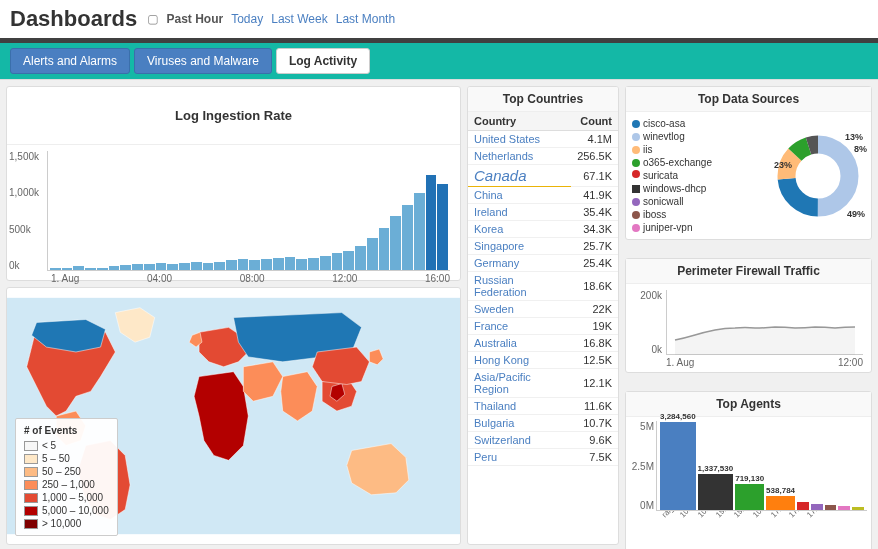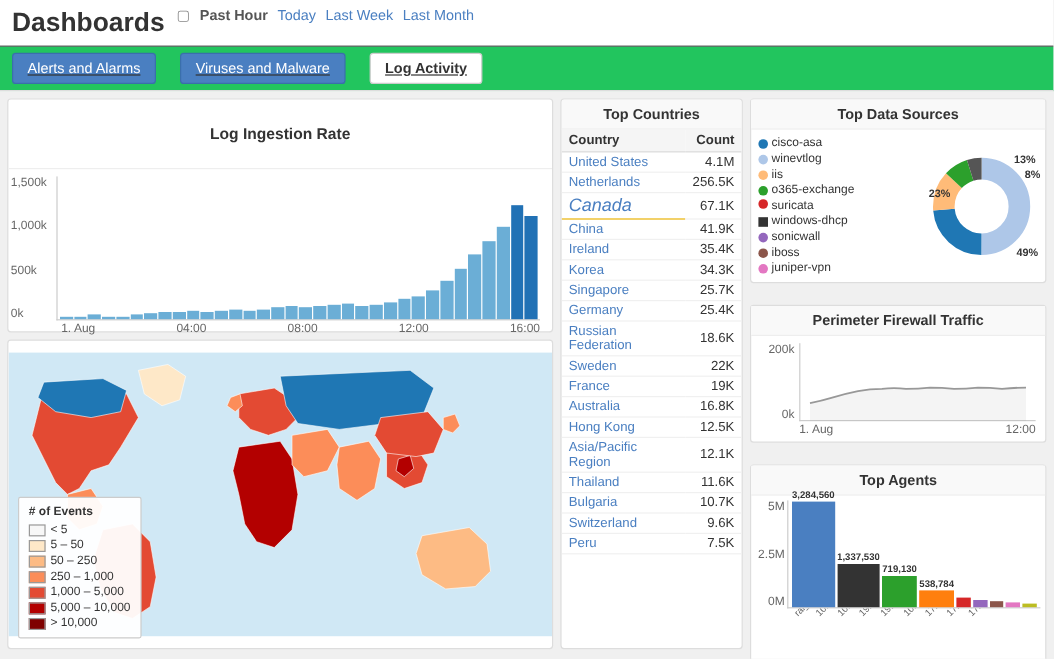--- a/index.html
+++ b/index.html
@@ -1,32 +1,32 @@
 <!DOCTYPE html>
 <html><head>
   <meta charset="utf-8">
   <style>
     * { box-sizing: border-box; margin: 0; padding: 0; }
     body { font-family: Arial, sans-serif; font-size: 12px; background: #f0f0f0; color: #333; width: 878px; height: 549px; overflow: hidden; }
   </style>
 </head>
 <body>
 
-<div style="display:flex;align-items:flex-start;padding:6px 10px;background:#fff;border-bottom:1px solid #404040;">
+<div style="display:flex;align-items:center;padding:6px 10px;background:#fff;border-bottom:5px solid #404040;">
   <h1 style="font-size:22px;font-weight:bold;color:#333;margin-right:10px;">Dashboards</h1>
   <div style="display:flex;align-items:center;gap:8px;font-size:12px;">
     <span style="color:#888;">▢</span>
     <a href="#" style="color:#555;font-weight:bold;text-decoration:none;">Past Hour</a>
     <a href="#" style="color:#4a7fc1;text-decoration:none;">Today</a>
     <a href="#" style="color:#4a7fc1;text-decoration:none;">Last Week</a>
     <a href="#" style="color:#4a7fc1;text-decoration:none;">Last Month</a>
   </div>
 </div>
 
-<div style="display:flex;align-items:center;padding:5px 10px;background:#22c55e;border-bottom:1px solid #ddd;gap:20px;text-decoration:underline;">
+<div style="display:flex;align-items:center;padding:5px 10px;background:#14b8a6;border-bottom:1px solid #ddd;gap:4px;">
   <button style="padding:5px 12px;border-radius:3px;background:#4a7fc1;color:#fff;border:1px solid #3a6fab;cursor:pointer;font-size:12px;">Alerts and Alarms</button>
   <button style="padding:5px 12px;border-radius:3px;background:#4a7fc1;color:#fff;border:1px solid #3a6fab;cursor:pointer;font-size:12px;">Viruses and Malware</button>
   <button style="padding:5px 12px;border-radius:3px;background:#fff;color:#333;border:1px solid #ccc;cursor:pointer;font-size:12px;font-weight:bold;">Log Activity</button>
 </div>
 
 <div style="display:flex;padding:6px;gap:6px;height:calc(549px - 78px);background:#f0f0f0;">
 
   <div style="display:flex;flex-direction:column;gap:6px;flex:0 0 455px;">
 
     <div style="background:#fff;border:1px solid #ddd;border-radius:3px;height:195px;">

